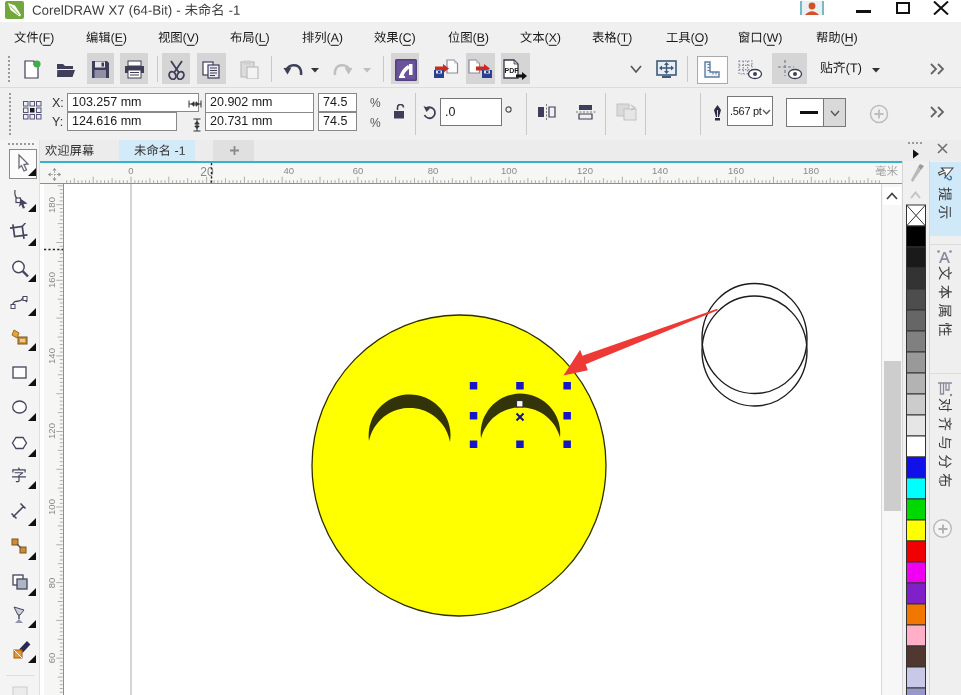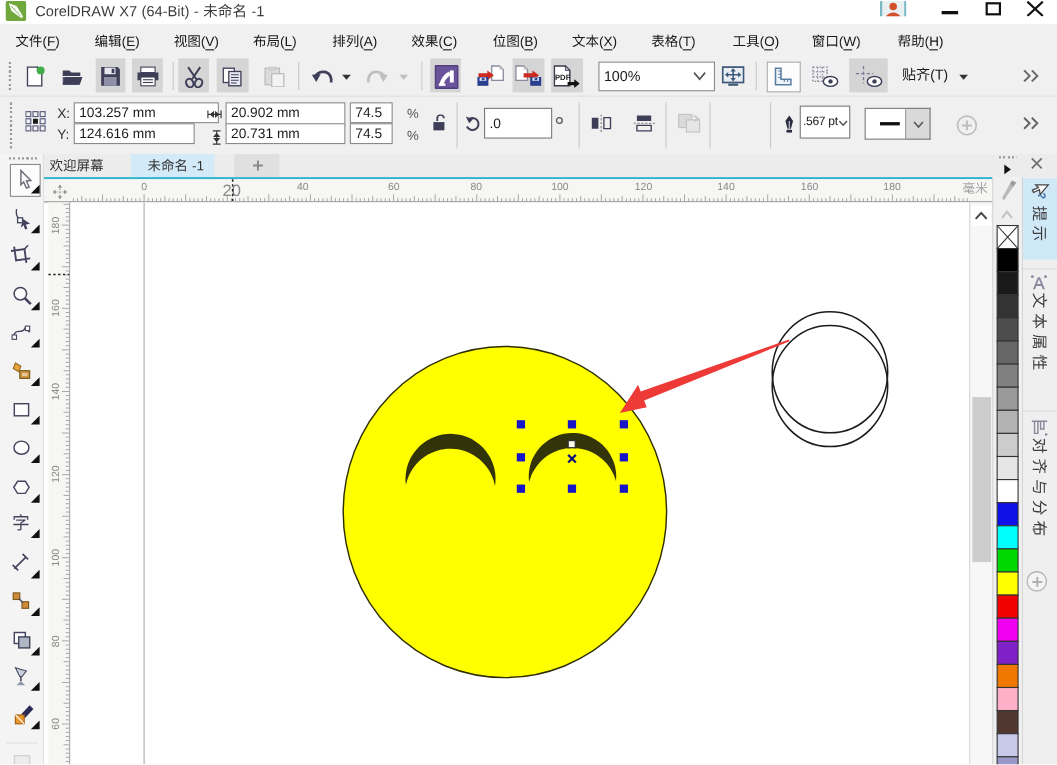--- a/index.html
+++ b/index.html
@@ -168,21 +168,20 @@
       <rect x="14" y="11" width="10" height="8" fill="#2a3f8f"></rect>
       <rect x="16" y="11.5" width="6" height="3" fill="#dfe4f2"></rect>
       <rect x="18" y="12" width="2.5" height="2" fill="#2a3f8f"></rect>
     </svg>
 <svg class="abs" style="left:503px;top:59px" width="24" height="21">
       <path d="M1 1 h10 l4 4 v14 h-14 z" fill="#fff" stroke="#3a3a4a" stroke-width="1.3"></path>
       <path d="M11 1 l4 4 h-4 z" fill="#c9c9d4" stroke="#3a3a4a" stroke-width="0.8"></path>
       <text x="1.5" y="14" font-family="Liberation Sans" font-size="7" font-weight="bold" fill="#1a1a1a">PDF</text>
       <path d="M13 15.5 h6 v-2.5 l5 4 -5 4 v-2.5 h-6 z" fill="#111"></path>
     </svg>
-<div class="ibox" style="left:544px;top:56px;width:106px;height:27px;line-height:25px;font-size:13px">100%</div>
 <svg class="abs" style="left:630px;top:65px" width="12" height="9">
       <path d="M1 1 L6 7 L11 1" stroke="#555" stroke-width="1.6" fill="none"></path>
     </svg>
 <svg class="abs" style="left:656px;top:60px" width="21" height="19">
       <rect x="1" y="1" width="19" height="14" fill="#e8eef4" stroke="#3e5a78" stroke-width="1.6"></rect>
       <path d="M10.5 3 v10 M5 8 h11" stroke="#3e5a78" stroke-width="1.4"></path>
       <path d="M10.5 2 l-2.5 3 h5 z M10.5 14 l-2.5 -3 h5 z M3 8 l3 -2.5 v5 z M18 8 l-3 -2.5 v5 z" fill="#3e5a78"></path>
       <rect x="6" y="16" width="9" height="2" fill="#3e5a78"></rect>
     </svg>
 <div class="abs" style="left:697px;top:56px;width:31px;height:28px;background:#fdfdfd;border:1px solid #a9a9a9"></div>
@@ -315,22 +314,22 @@
 <svg class="abs" style="left:937px;top:143px" width="11" height="11">
       <path d="M1 1 L10 10 M10 1 L1 10" stroke="#707070" stroke-width="1.6"></path>
     </svg>
 <div class="abs" style="left:40px;top:163px;width:24px;height:21px;background:#f5f5f3"></div>
 <svg class="abs" style="left:48px;top:168px" width="13" height="13">
       <path d="M6.5 0.5 v12 M0.5 6.5 h12" stroke="#9a9a9a" stroke-width="1" stroke-dasharray="1.6 1.2" fill="none"></path>
       <path d="M6.5 0 l-2 2.6 h4 z M6.5 13 l-2-2.6 h4 z M0 6.5 l2.6-2 v4 z M13 6.5 l-2.6-2 v4 z" fill="#8a8a8a"></path>
     </svg>
 <div class="abs" style="left:64px;top:163px;width:839px;height:21px;background:#f6f6f4"></div>
 <div class="abs" style="left:119px;top:164.5px;width:24px;text-align:center;font-size:9.5px;color:#888">0</div>
-<div class="abs" style="left:195px;top:164.5px;width:24px;text-align:right;font-size:15px;color:#888">20</div>
-<div class="abs" style="left:270px;top:164.5px;width:24px;text-align:left;font-size:9.5px;color:#888">40</div>
+<div class="abs" style="left:195px;top:164.5px;width:24px;text-align:center;font-size:12px;color:#888">20</div>
+<div class="abs" style="left:270px;top:164.5px;width:24px;text-align:right;font-size:9.5px;color:#888">40</div>
 <div class="abs" style="left:346px;top:164.5px;width:24px;text-align:center;font-size:9.5px;color:#888">60</div>
 <div class="abs" style="left:421px;top:164.5px;width:24px;text-align:center;font-size:9.5px;color:#888">80</div>
 <div class="abs" style="left:497px;top:164.5px;width:24px;text-align:center;font-size:9.5px;color:#888">100</div>
 <div class="abs" style="left:573px;top:164.5px;width:24px;text-align:center;font-size:9.5px;color:#888">120</div>
 <div class="abs" style="left:648px;top:164.5px;width:24px;text-align:center;font-size:9.5px;color:#888">140</div>
 <div class="abs" style="left:724px;top:164.5px;width:24px;text-align:center;font-size:9.5px;color:#888">160</div>
 <div class="abs" style="left:799px;top:164.5px;width:24px;text-align:center;font-size:9.5px;color:#888">180</div>
 <svg class="abs" style="left:0;top:0" width="961" height="695">
       <path d="M66.7 180.2 V183.2 M70.5 180.2 V183.2 M74.3 178.2 V183.2 M78.1 180.2 V183.2 M81.9 180.2 V183.2 M85.6 180.2 V183.2 M89.4 180.2 V183.2 M93.2 176.7 V183.2 M97.0 180.2 V183.2 M100.8 180.2 V183.2 M104.5 180.2 V183.2 M108.3 180.2 V183.2 M112.1 178.2 V183.2 M115.9 180.2 V183.2 M119.7 180.2 V183.2 M123.4 180.2 V183.2 M127.2 180.2 V183.2 M131.0 176.7 V183.2 M134.8 180.2 V183.2 M138.6 180.2 V183.2 M142.3 180.2 V183.2 M146.1 180.2 V183.2 M149.9 178.2 V183.2 M153.7 180.2 V183.2 M157.5 180.2 V183.2 M161.2 180.2 V183.2 M165.0 180.2 V183.2 M168.8 176.7 V183.2 M172.6 180.2 V183.2 M176.4 180.2 V183.2 M180.1 180.2 V183.2 M183.9 180.2 V183.2 M187.7 178.2 V183.2 M191.5 180.2 V183.2 M195.3 180.2 V183.2 M199.0 180.2 V183.2 M202.8 180.2 V183.2 M206.6 176.7 V183.2 M210.4 180.2 V183.2 M214.1 180.2 V183.2 M217.9 180.2 V183.2 M221.7 180.2 V183.2 M225.5 178.2 V183.2 M229.3 180.2 V183.2 M233.0 180.2 V183.2 M236.8 180.2 V183.2 M240.6 180.2 V183.2 M244.4 176.7 V183.2 M248.2 180.2 V183.2 M251.9 180.2 V183.2 M255.7 180.2 V183.2 M259.5 180.2 V183.2 M263.3 178.2 V183.2 M267.1 180.2 V183.2 M270.8 180.2 V183.2 M274.6 180.2 V183.2 M278.4 180.2 V183.2 M282.2 176.7 V183.2 M286.0 180.2 V183.2 M289.7 180.2 V183.2 M293.5 180.2 V183.2 M297.3 180.2 V183.2 M301.1 178.2 V183.2 M304.9 180.2 V183.2 M308.6 180.2 V183.2 M312.4 180.2 V183.2 M316.2 180.2 V183.2 M320.0 176.7 V183.2 M323.8 180.2 V183.2 M327.5 180.2 V183.2 M331.3 180.2 V183.2 M335.1 180.2 V183.2 M338.9 178.2 V183.2 M342.7 180.2 V183.2 M346.4 180.2 V183.2 M350.2 180.2 V183.2 M354.0 180.2 V183.2 M357.8 176.7 V183.2 M361.6 180.2 V183.2 M365.3 180.2 V183.2 M369.1 180.2 V183.2 M372.9 180.2 V183.2 M376.7 178.2 V183.2 M380.4 180.2 V183.2 M384.2 180.2 V183.2 M388.0 180.2 V183.2 M391.8 180.2 V183.2 M395.6 176.7 V183.2 M399.3 180.2 V183.2 M403.1 180.2 V183.2 M406.9 180.2 V183.2 M410.7 180.2 V183.2 M414.5 178.2 V183.2 M418.2 180.2 V183.2 M422.0 180.2 V183.2 M425.8 180.2 V183.2 M429.6 180.2 V183.2 M433.4 176.7 V183.2 M437.1 180.2 V183.2 M440.9 180.2 V183.2 M444.7 180.2 V183.2 M448.5 180.2 V183.2 M452.3 178.2 V183.2 M456.0 180.2 V183.2 M459.8 180.2 V183.2 M463.6 180.2 V183.2 M467.4 180.2 V183.2 M471.2 176.7 V183.2 M474.9 180.2 V183.2 M478.7 180.2 V183.2 M482.5 180.2 V183.2 M486.3 180.2 V183.2 M490.1 178.2 V183.2 M493.8 180.2 V183.2 M497.6 180.2 V183.2 M501.4 180.2 V183.2 M505.2 180.2 V183.2 M509.0 176.7 V183.2 M512.7 180.2 V183.2 M516.5 180.2 V183.2 M520.3 180.2 V183.2 M524.1 180.2 V183.2 M527.9 178.2 V183.2 M531.6 180.2 V183.2 M535.4 180.2 V183.2 M539.2 180.2 V183.2 M543.0 180.2 V183.2 M546.7 176.7 V183.2 M550.5 180.2 V183.2 M554.3 180.2 V183.2 M558.1 180.2 V183.2 M561.9 180.2 V183.2 M565.6 178.2 V183.2 M569.4 180.2 V183.2 M573.2 180.2 V183.2 M577.0 180.2 V183.2 M580.8 180.2 V183.2 M584.5 176.7 V183.2 M588.3 180.2 V183.2 M592.1 180.2 V183.2 M595.9 180.2 V183.2 M599.7 180.2 V183.2 M603.4 178.2 V183.2 M607.2 180.2 V183.2 M611.0 180.2 V183.2 M614.8 180.2 V183.2 M618.6 180.2 V183.2 M622.3 176.7 V183.2 M626.1 180.2 V183.2 M629.9 180.2 V183.2 M633.7 180.2 V183.2 M637.5 180.2 V183.2 M641.2 178.2 V183.2 M645.0 180.2 V183.2 M648.8 180.2 V183.2 M652.6 180.2 V183.2 M656.4 180.2 V183.2 M660.1 176.7 V183.2 M663.9 180.2 V183.2 M667.7 180.2 V183.2 M671.5 180.2 V183.2 M675.3 180.2 V183.2 M679.0 178.2 V183.2 M682.8 180.2 V183.2 M686.6 180.2 V183.2 M690.4 180.2 V183.2 M694.1 180.2 V183.2 M697.9 176.7 V183.2 M701.7 180.2 V183.2 M705.5 180.2 V183.2 M709.3 180.2 V183.2 M713.0 180.2 V183.2 M716.8 178.2 V183.2 M720.6 180.2 V183.2 M724.4 180.2 V183.2 M728.2 180.2 V183.2 M731.9 180.2 V183.2 M735.7 176.7 V183.2 M739.5 180.2 V183.2 M743.3 180.2 V183.2 M747.1 180.2 V183.2 M750.8 180.2 V183.2 M754.6 178.2 V183.2 M758.4 180.2 V183.2 M762.2 180.2 V183.2 M766.0 180.2 V183.2 M769.7 180.2 V183.2 M773.5 176.7 V183.2 M777.3 180.2 V183.2 M781.1 180.2 V183.2 M784.9 180.2 V183.2 M788.6 180.2 V183.2 M792.4 178.2 V183.2 M796.2 180.2 V183.2 M800.0 180.2 V183.2 M803.8 180.2 V183.2 M807.5 180.2 V183.2 M811.3 176.7 V183.2 M815.1 180.2 V183.2 M818.9 180.2 V183.2 M822.7 180.2 V183.2 M826.4 180.2 V183.2 M830.2 178.2 V183.2 M834.0 180.2 V183.2 M837.8 180.2 V183.2 M841.6 180.2 V183.2 M845.3 180.2 V183.2 M849.1 176.7 V183.2 M852.9 180.2 V183.2 M856.7 180.2 V183.2 M860.4 180.2 V183.2 M864.2 180.2 V183.2 M868.0 178.2 V183.2 M871.8 180.2 V183.2 M875.6 180.2 V183.2 M879.3 180.2 V183.2" stroke="#a6a6a6" stroke-width="0.9" fill="none"></path>
     </svg>

